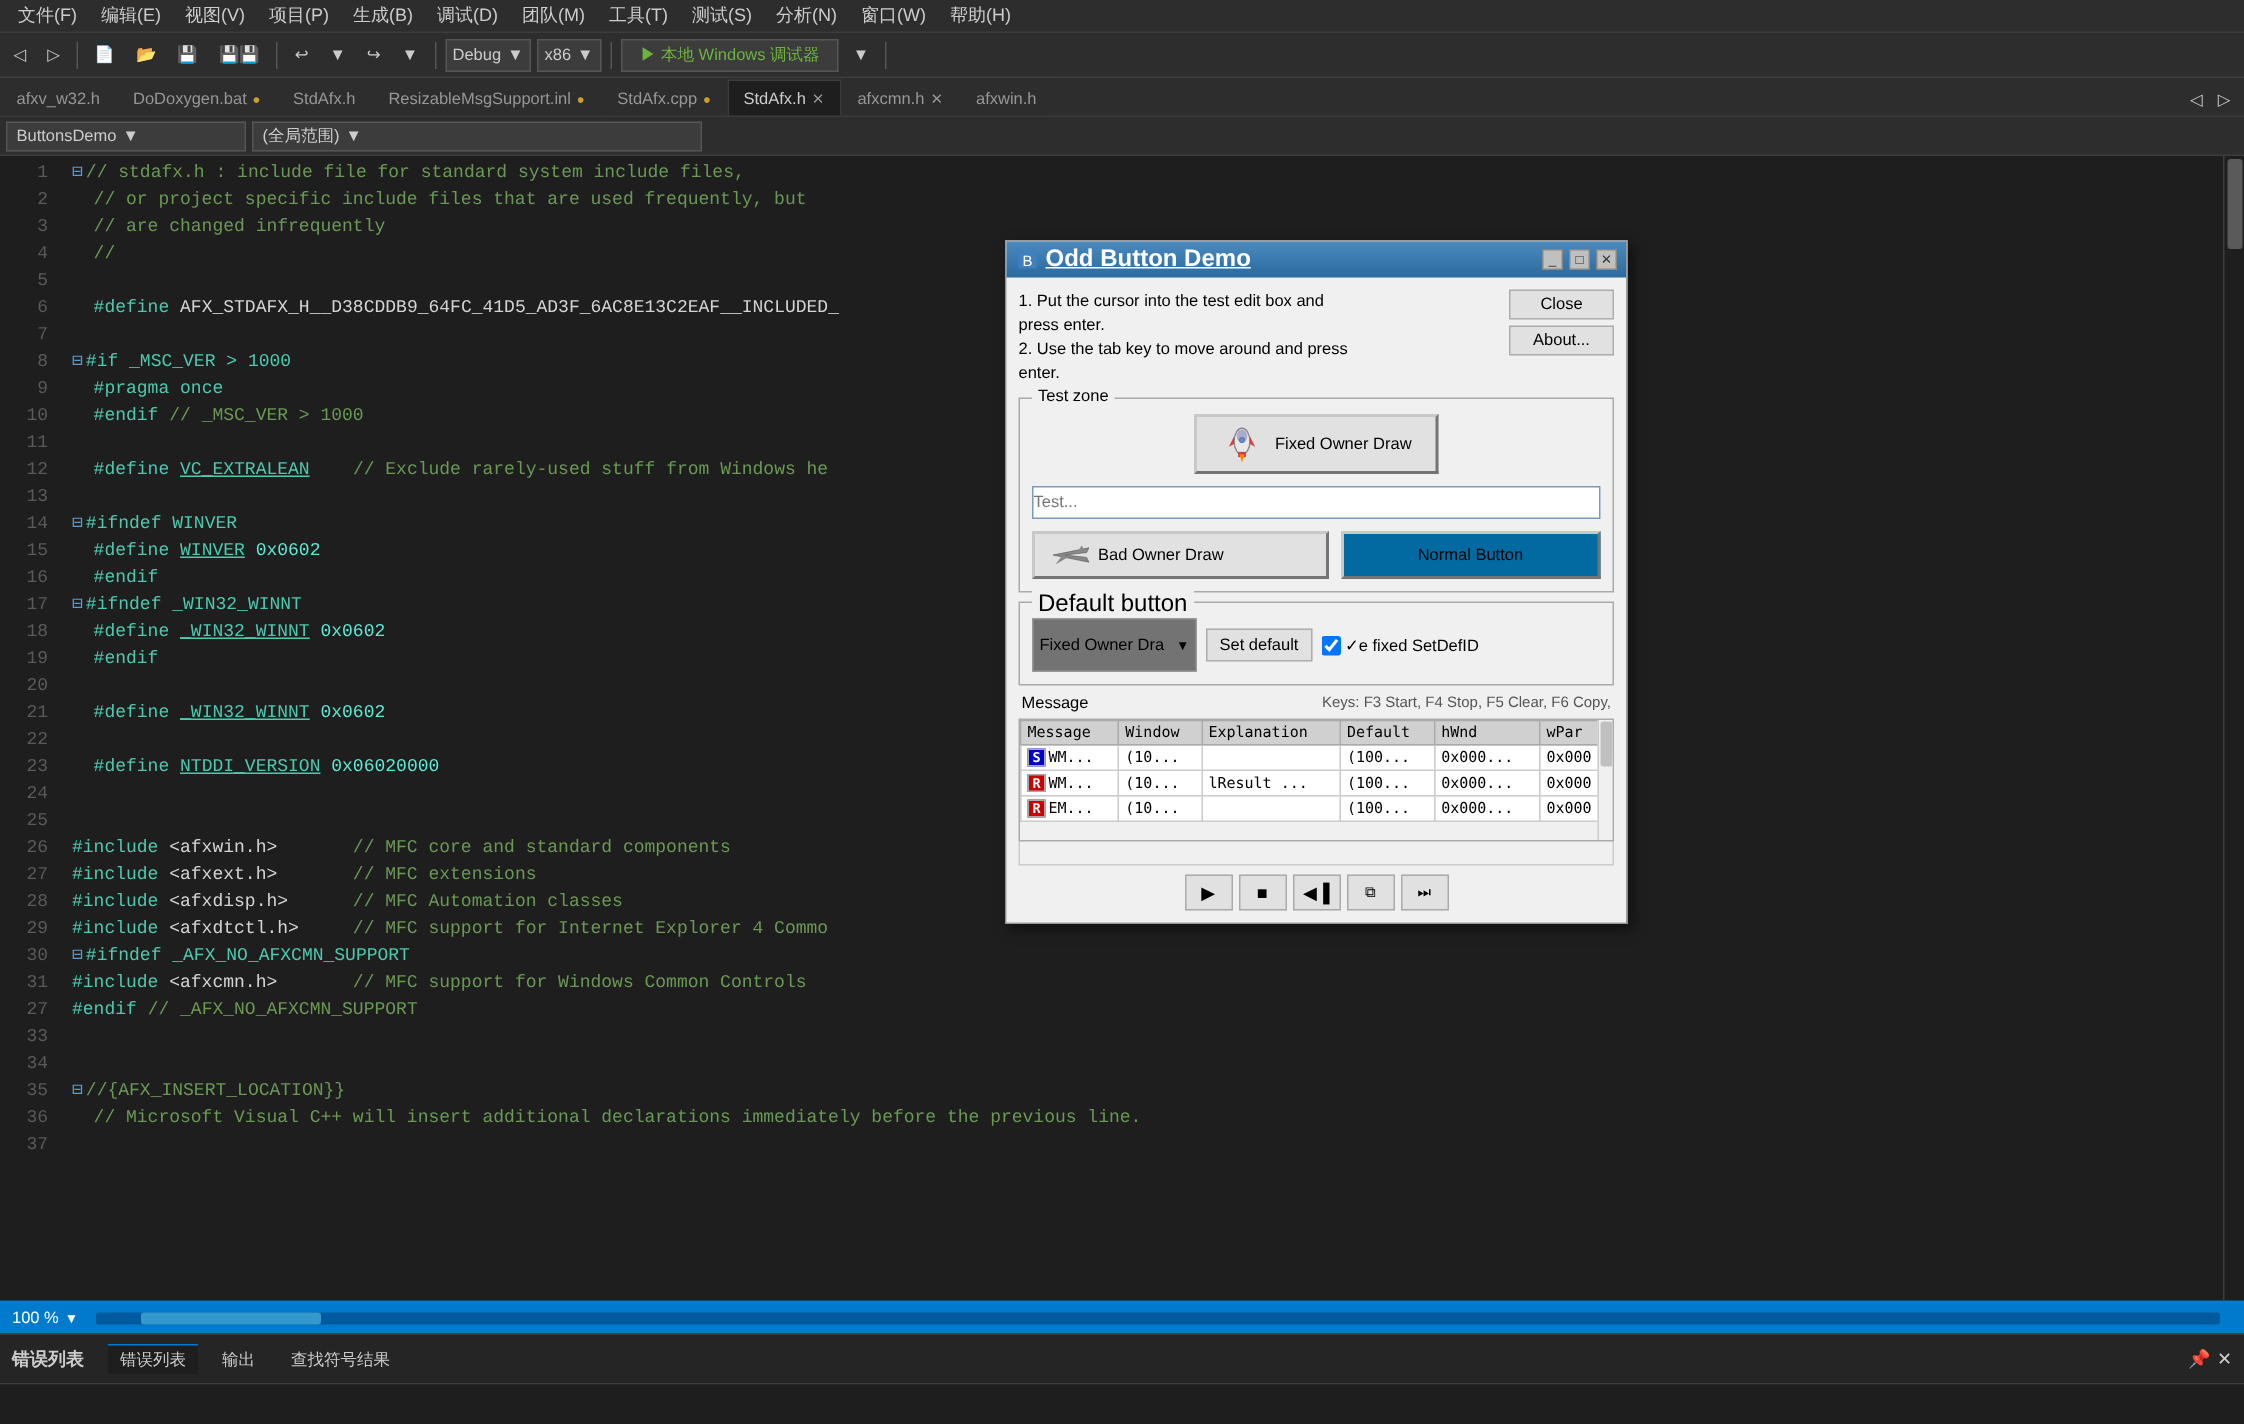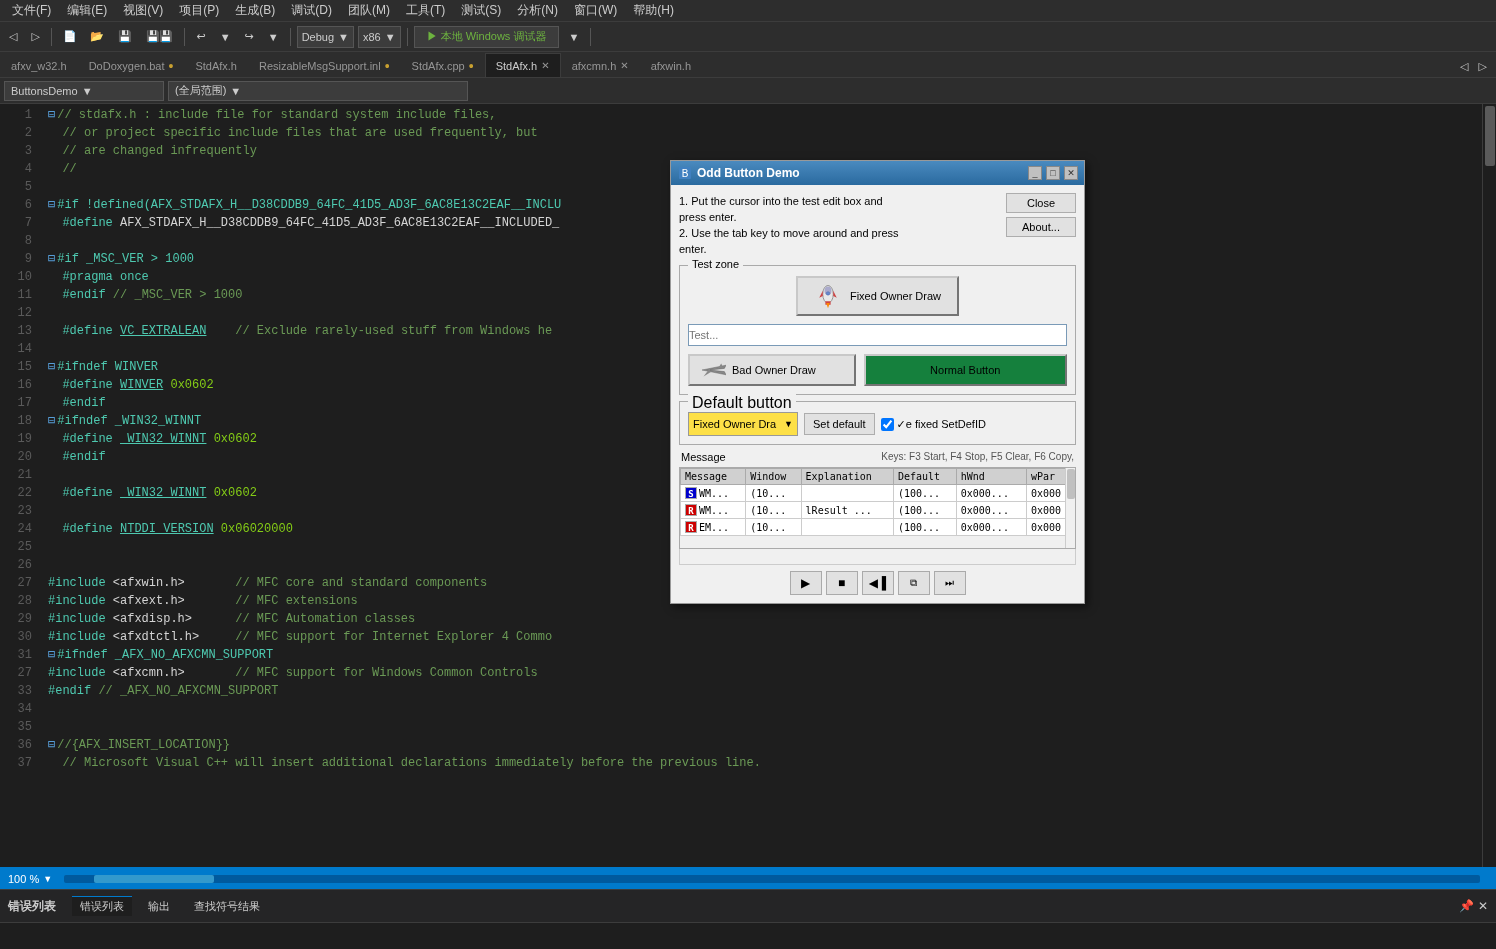--- a/index.html
+++ b/index.html
@@ -175,21 +175,21 @@
       overflow: hidden;
     }
     .code-line {
       height: 18px;
       white-space: nowrap;
       overflow: hidden;
       color: #d4d4d4;
     }
     .code-comment { color: #6a9955; }
     .code-macro { color: #4ec9b0; }
-    .code-number { color: #84cc16; }
+    .code-number { color: #5eead4; }
     .code-collapse { color: #569cd6; margin-right: 2px; }
     .code-underline { text-decoration: underline; }
 
     
     .editor-scrollbar {
       width: 14px;
       background: #1e1e1e;
       border-left: 1px solid #3c3c3c;
     }
     .editor-scrollbar-thumb {
@@ -255,23 +255,24 @@
     .dialog-titlebar {
       background: linear-gradient(to bottom, #4a8abf, #2a6a9f);
       height: 24px;
       display: flex;
       align-items: center;
       padding: 0 6px;
       gap: 4px;
     }
     .dialog-title-text {
       color: white;
-      font-size: 12px;
+      font-size: 16px;
       font-weight: bold;
       flex: 1;
+      text-decoration: underline;
     }
     .dialog-titlebar-btn {
       width: 14px;
       height: 14px;
       background: #c0c0c0;
       border: 1px solid #888;
       display: flex;
       align-items: center;
       justify-content: center;
       font-size: 9px;
@@ -365,23 +366,23 @@
       padding: 4px 12px;
       font-size: 11px;
       cursor: pointer;
       flex: 1;
     }
     .plane-icon {
       width: 24px;
       height: 20px;
     }
     .btn-normal {
-      background: #15803d;
+      background: #0369a1;
       border: 2px outset #c8c8c8;
-      padding: 4px 30px;
+      padding: 4px 0;
       font-size: 11px;
       cursor: pointer;
       flex: 1;
     }
 
     
     .default-group {
       border: 1px solid #aaa;
       padding: 6px 8px 8px 8px;
       margin-bottom: 6px;
@@ -395,25 +396,25 @@
       padding: 0 4px;
       font-size: 16px;
     }
     .default-row {
       display: flex;
       align-items: center;
       gap: 6px;
       margin-top: 4px;
     }
     .default-dropdown {
-      background: #fde047;
+      background: #737373;
       border: 1px solid #999;
       padding: 2px 4px;
       font-size: 11px;
-      height: 24px;
+      height: 36px;
       display: flex;
       align-items: center;
       justify-content: space-between;
       min-width: 110px;
       cursor: pointer;
       text-align: right;
     }
     .default-dropdown-arrow { font-size: 9px; }
     .set-default-btn {
       background: #e1e1e1;
@@ -631,21 +632,20 @@
             <div>35</div>
           <div>36</div>
             <div>37</div>
         </div>
         <div class="code-area">
           <div class="code-line code-comment"><span class="code-collapse">⊟</span>// stdafx.h : include file for standard system include files,</div>
           <div class="code-line code-comment">&nbsp;&nbsp;//   or project specific include files that are used frequently, but</div>
           <div class="code-line code-comment">&nbsp;&nbsp;//   are changed infrequently</div>
           <div class="code-line code-comment">&nbsp;&nbsp;//</div>
           <div class="code-line">&nbsp;</div>
-          <div class="code-line"><span class="code-collapse">⊟</span><span class="code-macro">#if !defined(AFX_STDAFX_H__D38CDDB9_64FC_41D5_AD3F_6AC8E13C2EAF__INCLU</span></div>
           <div class="code-line">&nbsp;&nbsp;<span class="code-macro">#define</span> AFX_STDAFX_H__D38CDDB9_64FC_41D5_AD3F_6AC8E13C2EAF__INCLUDED_</div>
           <div class="code-line">&nbsp;</div>
           <div class="code-line"><span class="code-collapse">⊟</span><span class="code-macro">#if _MSC_VER &gt; 1000</span></div>
           <div class="code-line">&nbsp;&nbsp;<span class="code-macro">#pragma once</span></div>
           <div class="code-line code-comment">&nbsp;&nbsp;<span class="code-macro">#endif</span> <span class="code-comment">// _MSC_VER &gt; 1000</span></div>
           <div class="code-line">&nbsp;</div>
           <div class="code-line">&nbsp;&nbsp;<span class="code-macro">#define <span class="code-underline">VC_EXTRALEAN</span></span>&nbsp;&nbsp;&nbsp;&nbsp;<span class="code-comment">// Exclude rarely-used stuff from Windows he</span></div>
           <div class="code-line">&nbsp;</div>
           <div class="code-line"><span class="code-collapse">⊟</span><span class="code-macro">#ifndef WINVER</span></div>
           <div class="code-line">&nbsp;&nbsp;<span class="code-macro">#define <span class="code-underline">WINVER</span> <span class="code-number">0x0602</span></span></div>

